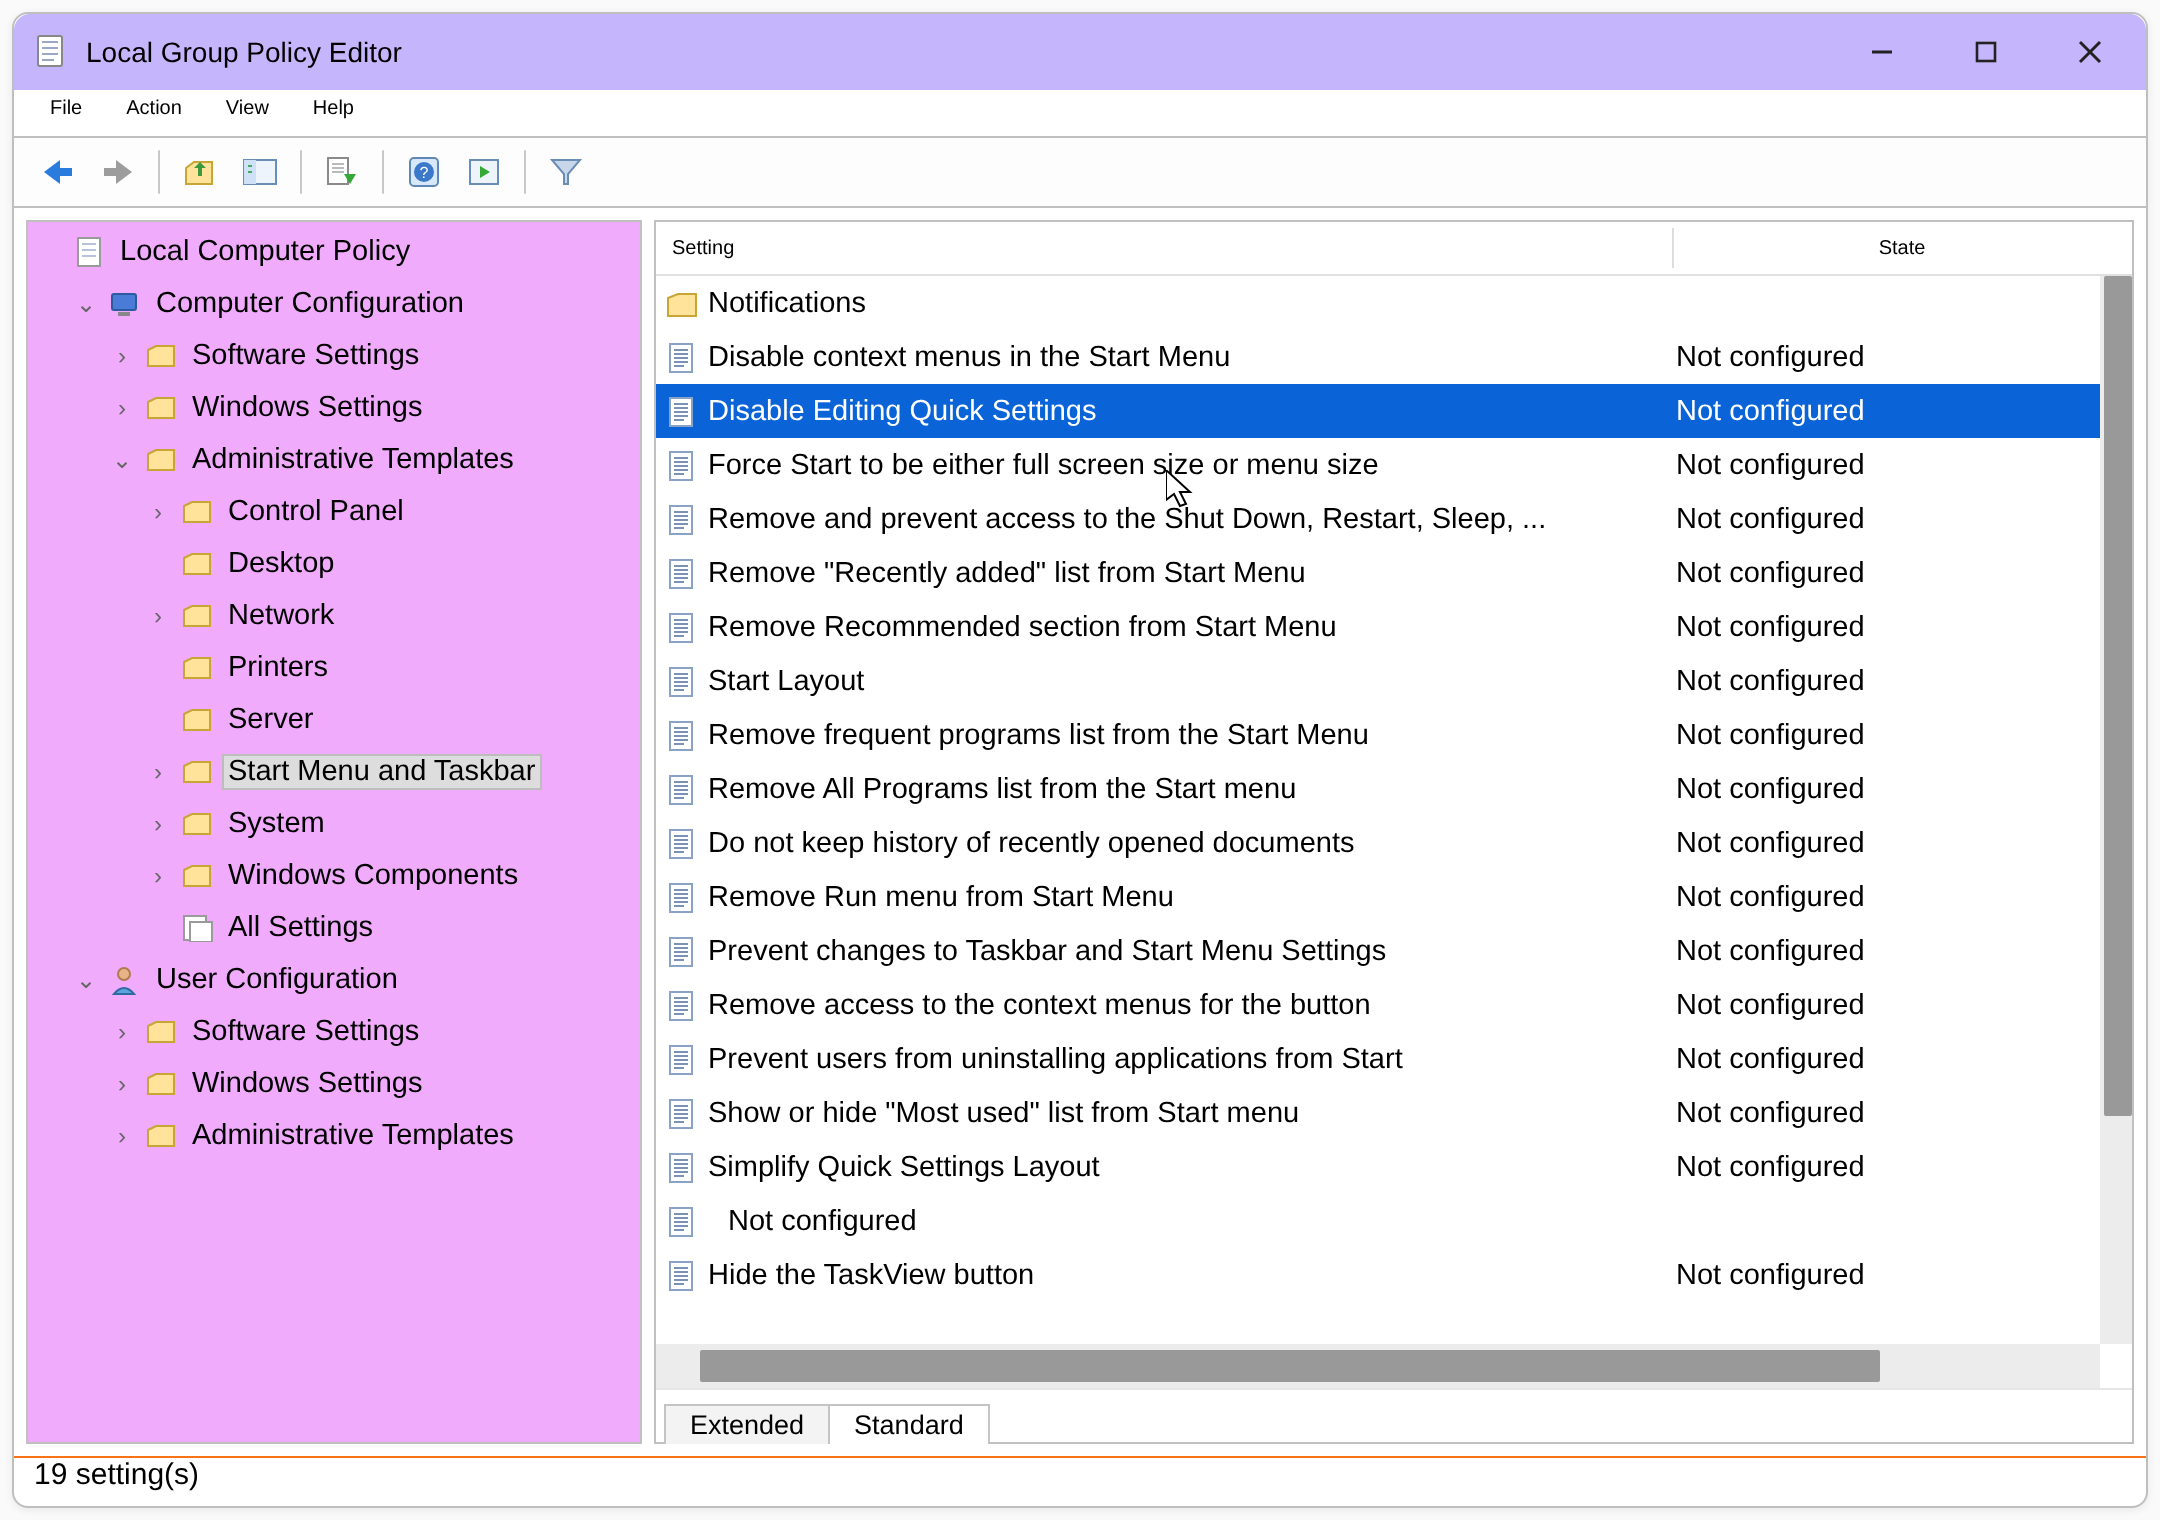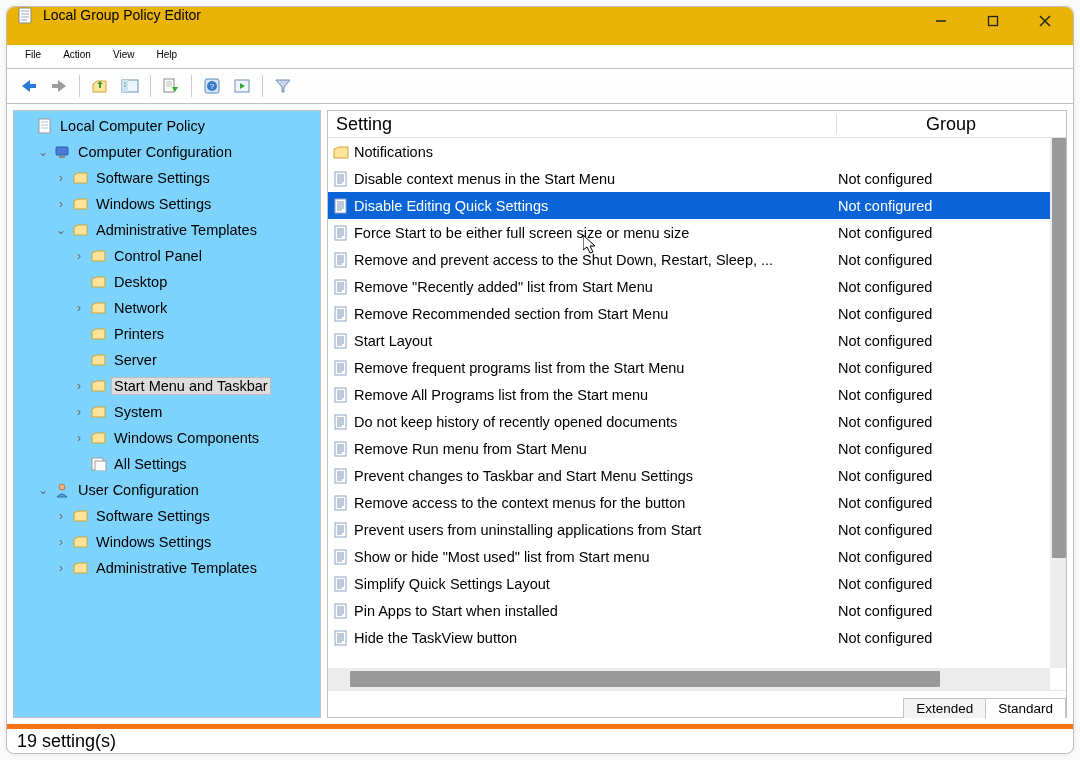--- a/index.html
+++ b/index.html
@@ -15,76 +15,76 @@
     font-family: "Segoe UI", Arial, sans-serif;
     font-size: 14.5px;
     color: var(--text);
   }
   html, body { margin:0; padding:0; width:1080px; height:760px; overflow:hidden; background:#fafafa; }
   .window {
     position:absolute; inset:6px; border:1px solid #bfbfbf; border-radius:8px;
     background:#fff; box-shadow:0 1px 4px rgba(0,0,0,.08); display:flex; flex-direction:column;
   }
   .titlebar {
-    display:flex; align-items:flex-start; height:38px; padding:0 6px 0 10px; gap:8px;
-    border-radius:8px 8px 0 0; background:#eab308;
+    display:flex; align-items:center; height:38px; padding:0 6px 0 10px; gap:8px;
+    border-radius:8px 8px 0 0; background:#c4b5fd;
   }
   .title-text { font-size:14px; }
   .spacer { flex:1; }
   .win-btn { width:44px; height:28px; display:flex; align-items:center; justify-content:center; border-radius:4px; }
   .menubar {
     display:flex; gap:18px; padding:2px 12px 6px 16px; font-size:10px;
   }
   .menubar span { padding:2px 2px; }
   .toolbar {
     display:flex; align-items:center; height:34px; gap:2px; padding:0 8px;
     border-top:1px solid var(--border); border-bottom:1px solid var(--border); background:#fdfdfd;
   }
   .tb { width:28px; height:26px; display:flex; align-items:center; justify-content:center; border-radius:3px; }
   .tb.sep { width:1px; height:22px; background:#c8c8c8; margin:0 4px; }
   .body { flex:1; display:flex; padding:6px; gap:6px; min-height:0; }
   .tree {
-    width:300px; border:1px solid var(--border); background:#7dd3fc; overflow:auto; padding:2px 2px 2px 4px;
+    width:300px; border:1px solid var(--border); background:#f0abfc; overflow:auto; padding:2px 2px 2px 4px;
   }
   .tree ul { list-style:none; margin:0; padding:0; }
   .tree li { white-space:nowrap; }
   .row { display:flex; align-items:center; height:26px; gap:4px; padding-right:6px; }
   .exp { width:14px; text-align:center; color:#666; font-size:12px; user-select:none; }
   .exp.none { visibility:hidden; }
   .ico { width:18px; display:flex; align-items:center; justify-content:center; }
   .lbl { padding:0 2px; }
   .row.sel { }
   .row.sel .lbl { background:var(--tree-selected); outline:1px solid #bdbdbd; }
   .d1 { padding-left:0px; }
   .d2 { padding-left:18px; }
   .d3 { padding-left:36px; }
   .d4 { padding-left:54px; }
 
   .right { flex:1; display:flex; flex-direction:column; border:1px solid var(--border); background:#fff; min-width:0; }
-  .columns { display:flex; height:26px; border-bottom:1px solid #e0e0e0; font-size:18px; }
+  .columns { display:flex; height:26px; border-bottom:1px solid #e0e0e0; font-size:10px; }
   .col1 { width:500px; padding-left:8px; display:flex; align-items:center; }
   .col2 { flex:1; display:flex; align-items:center; justify-content:center; position:relative; }
   .col2::before { content:""; position:absolute; left:0; top:3px; bottom:3px; width:1px; background:#ddd; }
   .list { flex:1; overflow:hidden; position:relative; }
   .list-inner { position:absolute; inset:0; overflow:hidden; }
   .item { display:flex; align-items:center; height:27px; }
   .item .ic { width:26px; display:flex; align-items:center; justify-content:center; }
   .item .nm { width:474px; overflow:hidden; text-overflow:ellipsis; white-space:nowrap; }
   .item .st { flex:1; padding-left:10px; }
   .item.selected { background:var(--selected); color:#ffffff; }
   .vscroll { position:absolute; right:0; top:0; bottom:22px; width:16px; background:var(--scrollbar-track); }
   .vscroll .thumb { position:absolute; left:2px; right:0; top:0; height:420px; background:var(--scrollbar); border-radius:1px; }
   .hscroll { position:absolute; left:0; right:16px; bottom:0; height:22px; background:var(--scrollbar-track); display:flex; align-items:center; }
   .hscroll .thumb { position:absolute; left:22px; top:3px; bottom:3px; width:590px; background:var(--scrollbar); border-radius:1px; }
 
-  .tabs { height:26px; display:flex; align-items:flex-end; padding-left:4px; background:#fff; border-top:1px solid #e6e6e6;justify-content:flex-end; }
+  .tabs { height:26px; display:flex; align-items:flex-end; padding-left:4px; background:#fff; border-top:1px solid #e6e6e6; }
   .tab { padding:2px 12px; font-size:13.5px; border:1px solid #c4c4c4; border-bottom:none; background:#fff; position:relative; top:1px; }
   .tab.bg { background:#f3f3f3; border-right:none; }
 
-  .status { height:24px; border-top:5px solid #f97316; display:flex; align-items:center; padding:0 10px; font-size:18px; }
+  .status { height:24px; border-top:1px solid #f97316; display:flex; padding:0 10px; font-size:15px; }
 
   .cursor { position:absolute; width:16px; height:22px; pointer-events:none; z-index:50; }
 
   
   svg { display:block; }
 </style>
 </head>
 <body>
 
 <div class="window">
@@ -401,21 +401,21 @@
               </ul>
             </li>
           </ul>
         </li>
       </ul>
     </div>
 
     <div class="right">
       <div class="columns">
         <div class="col1">Setting</div>
-        <div class="col2">Group</div>
+        <div class="col2">State</div>
       </div>
 
       <div class="list">
         <div class="list-inner" id="list-inner" style="right:16px; bottom:34px;">
             <div class="item">
               <span class="ic">
                 <svg width="18" height="16">
                   <path d="M2 5 L7 3 H16 V14 H2 Z" fill="#ffe39a" stroke="#c9a536"></path>
                 </svg>
               </span>
@@ -650,21 +650,20 @@
               <span class="ic">
                 <svg width="18" height="16">
                   <rect x="3" y="1" width="11" height="14" fill="#fff" stroke="#8aa3c5"></rect>
                   <line x1="5" y1="4" x2="12" y2="4" stroke="#7a93b5"></line>
                   <line x1="5" y1="6" x2="12" y2="6" stroke="#7a93b5"></line>
                   <line x1="5" y1="8" x2="12" y2="8" stroke="#7a93b5"></line>
                   <line x1="5" y1="10" x2="12" y2="10" stroke="#7a93b5"></line>
                   <line x1="5" y1="12" x2="10" y2="12" stroke="#7a93b5"></line>
                 </svg>
               </span>
-              <span class="nm">Pin Apps to Start when installed</span>
               <span class="st">Not configured</span>
             </div>
             <div class="item">
               <span class="ic">
                 <svg width="18" height="16">
                   <rect x="3" y="1" width="11" height="14" fill="#fff" stroke="#8aa3c5"></rect>
                   <line x1="5" y1="4" x2="12" y2="4" stroke="#7a93b5"></line>
                   <line x1="5" y1="6" x2="12" y2="6" stroke="#7a93b5"></line>
                   <line x1="5" y1="8" x2="12" y2="8" stroke="#7a93b5"></line>
                   <line x1="5" y1="10" x2="12" y2="10" stroke="#7a93b5"></line>

